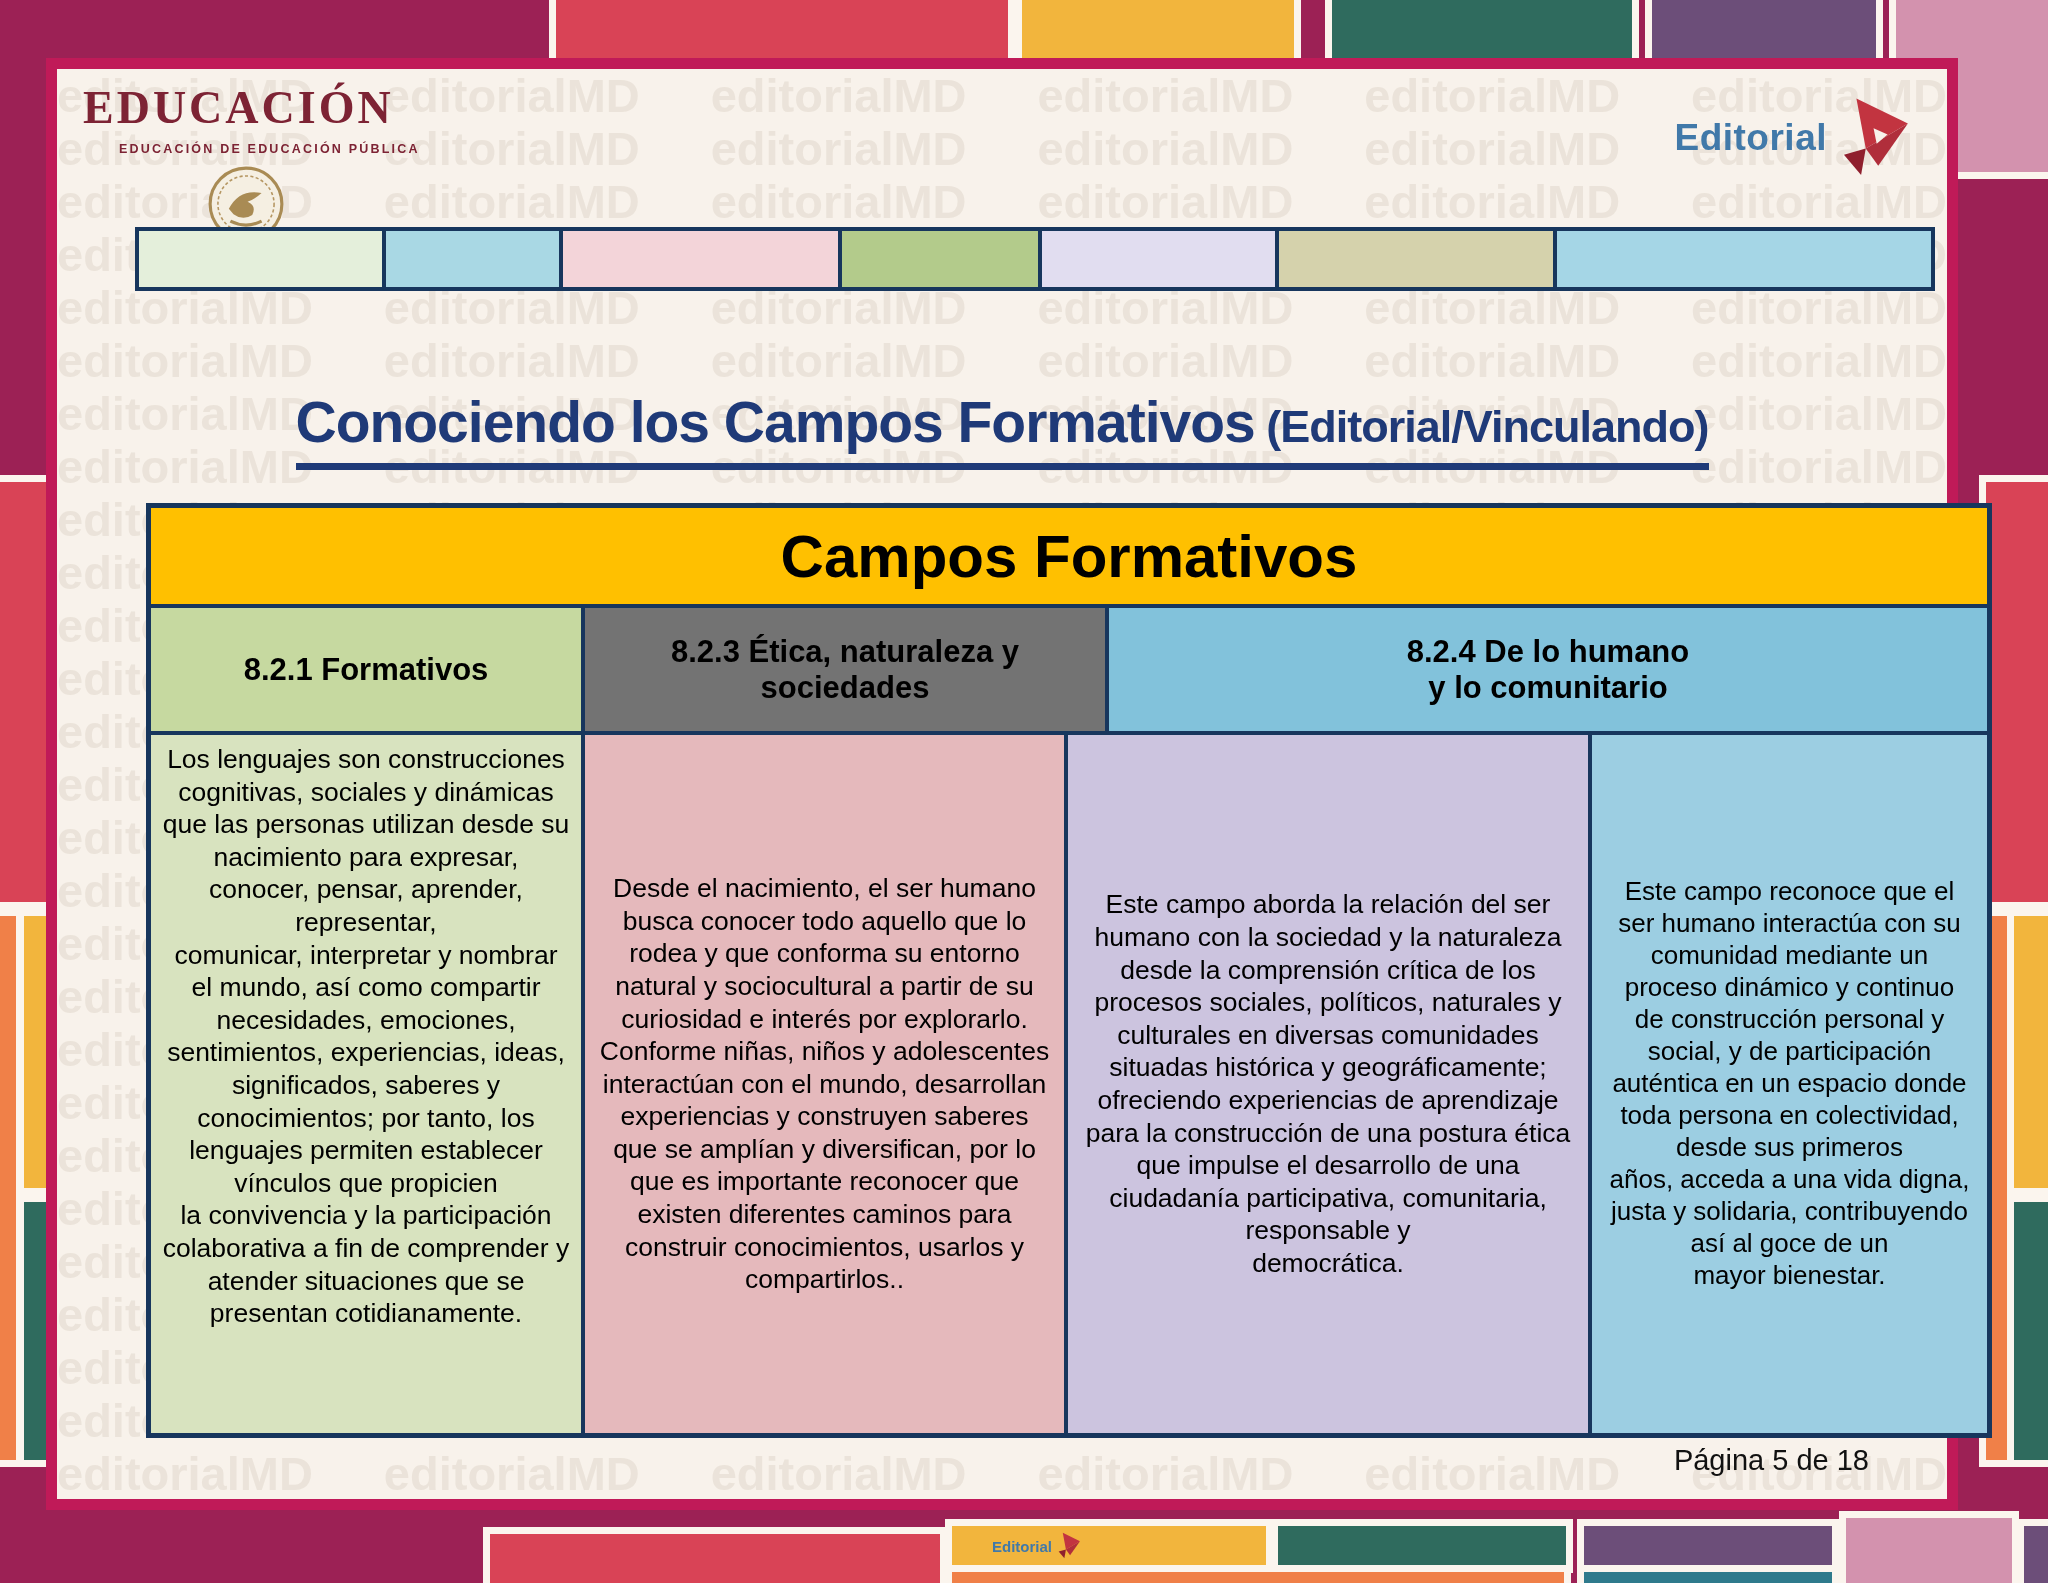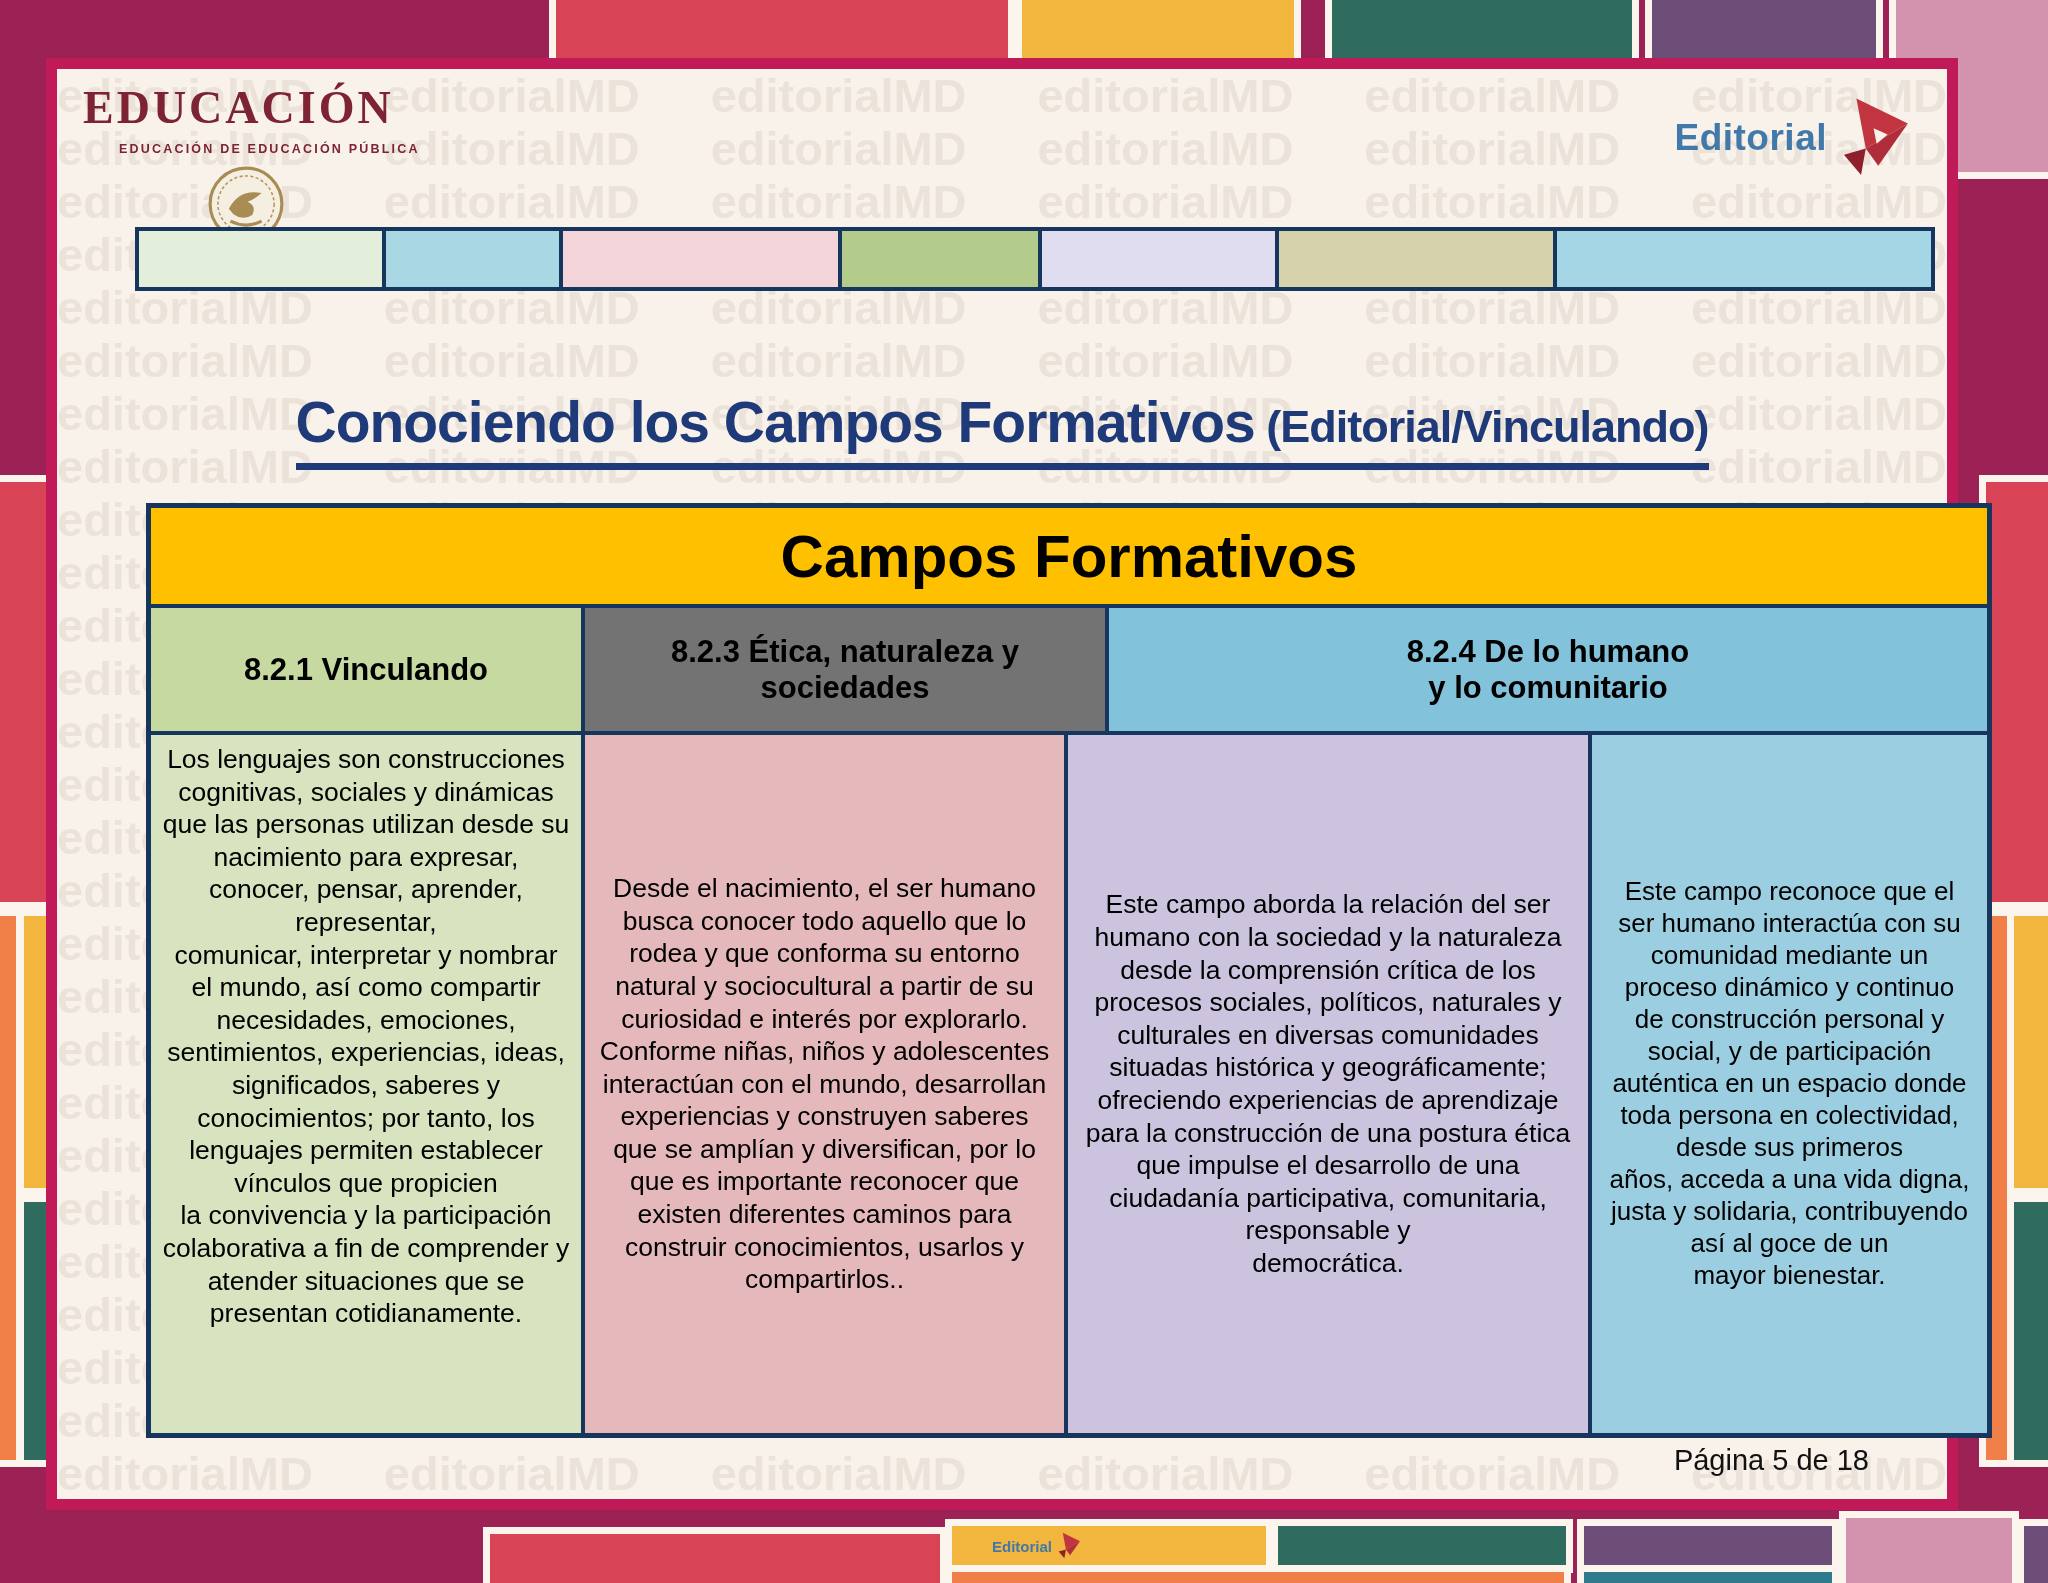--- a/index.html
+++ b/index.html
@@ -189,21 +189,21 @@
     <div class="maintitle">
       <span class="inner">
         <span class="big">Conociendo los Campos Formativos</span><span class="small"> (Editorial/Vinculando)</span>
       </span>
     </div>
 
     <div class="ctable">
       <div class="thead" style="background-color: rgb(255, 192, 0);">Campos Formativos</div>
 
       <div class="cols">
-        <div class="cell chead cw1" style="background-color: rgb(198, 217, 160);">8.2.1 Vinculando</div>
+        <div class="cell chead cw1" style="background-color: rgb(198, 217, 160);">8.2.1 Formativos</div>
         <div class="cell chead cw3" style="background-color: #737373;">8.2.3 Ética, naturaleza y
 sociedades</div>
         <div class="cell chead cw4" style="background-color: rgb(130, 194, 219);">8.2.4 De lo humano
 y lo comunitario</div>
       </div>
 
       <div class="cols">
         <div class="cell cbody vtop cw1" style="background-color: rgb(216, 227, 191);">
           <div class="txt">Los lenguajes son construcciones cognitivas, sociales y dinámicas que las personas utilizan desde su nacimiento para expresar, conocer, pensar, aprender, representar,
 comunicar, interpretar y nombrar el mundo, así como compartir necesidades, emociones, sentimientos, experiencias, ideas, significados, saberes y conocimientos; por tanto, los lenguajes permiten establecer vínculos que propicien

